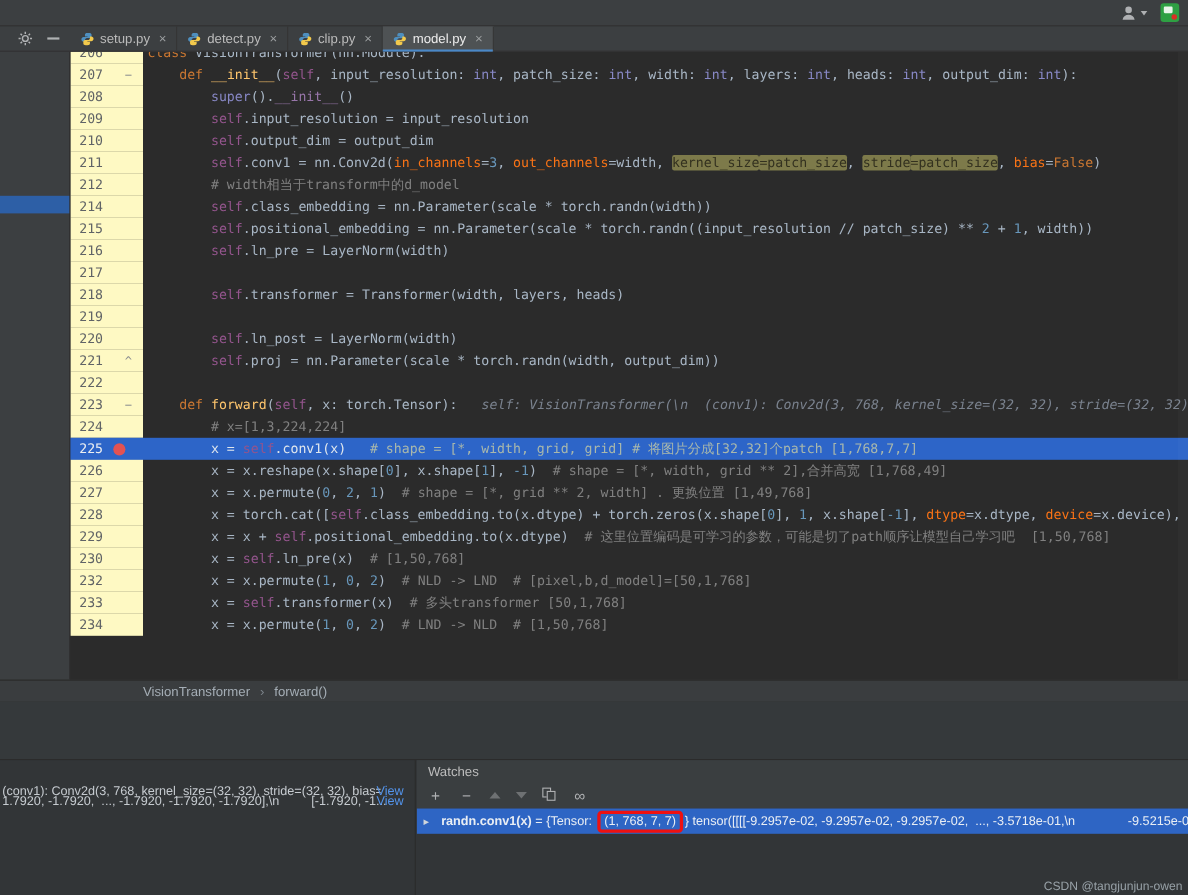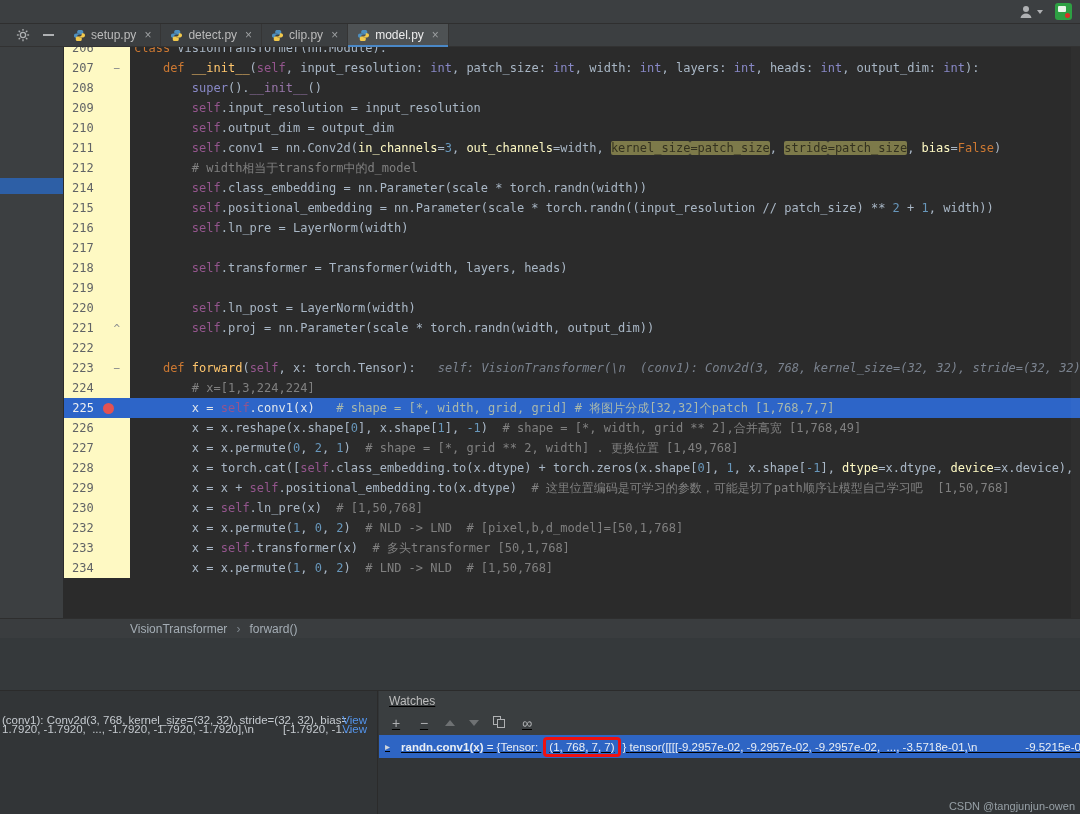--- a/index.html
+++ b/index.html
@@ -38,32 +38,32 @@
   .editor::after { content:""; position:absolute; top:0; bottom:0; right:0; width:9px; background:rgba(255,255,255,0.025); }
   .code-lines { position:absolute; top:-9px; left:0; right:0; font-family:"DejaVu Sans Mono", monospace; font-size:12px; line-height:20px; }
   .crow { display:flex; height:20px; white-space:pre; }
   .gut { flex:0 0 66px; display:flex; align-items:center; background:#fef9c3; color:#606366; }
   .ln { padding-left:8px; width:30px; }
   .slot { width:32px; display:flex; align-items:center; justify-content:flex-end; padding-right:6px; }
   .bp { width:11px; height:11px; border-radius:50%; background:#E35252; margin-right:6px; }
   .fold { color:#8A8D8F; font-size:11px; line-height:11px; }
   .codeseg { flex:1; padding-left:4px; white-space:pre; color:#A9B7C6; }
   .crow.current { background:#2D65C8; }
-  .crow.current .gut { background:#2D65C8; color:#EDEFF1;text-align:right; }
+  .crow.current .gut { background:#2D65C8; color:#EDEFF1; }
   .crow.current .s-t { color:#DFE6ED; }
   .crow.current .s-c { color:#A9B8AC; }
 
   .s-k { color:#CC7832; }
   .s-s { color:#94558D; }
   .s-f { color:#FFC66D; }
   .s-m { color:#9876AA; }
   .s-n { color:#6897BB; }
   .s-c { color:#808080; }
   .s-t { color:#A9B7C6; }
-  .s-a { color:#fef9c3; }
+  .s-a { color:#f97316; }
   .s-b { color:#8888C6; }
   .hint { color:#7A828E; font-style:italic; margin-left:22px; }
   .s-occ { background:#7D7A4A; border-radius:2px; color:#33311F; }
 
   
   .breadcrumbs { position:absolute; top:618px; left:0; right:0; height:20px; background:#3A3D3F; border-top:1px solid #2E2E2E;
     display:flex; align-items:center; gap:9px; padding-left:130px; font-size:12px; color:#A4ADB5; }
   .bc-sep { color:#7D858C; }
 
   
@@ -73,21 +73,21 @@
     font-size:11.5px; color:#C6CBD0; }
   .var-row { position:absolute; left:2px; right:4px; height:16px; white-space:pre; }
   .var-row-0 { top:23px; }
   .var-row-1 { top:32px; }
   .var-text { display:inline-block; overflow:hidden; white-space:pre; vertical-align:top; }
   .var-row-0 .var-text { width:344px; }
   .var-row-1 .var-text { width:276px; }
   .var-mid { position:absolute; left:281px; }
   .var-view { position:absolute; right:6px; color:#5394EC; }
 
-  .watches { position:absolute; left:379px; right:0; top:0; bottom:0;text-decoration:underline; }
+  .watches { position:absolute; left:379px; right:0; top:0; bottom:0; }
   .w-top { background:#3A3E40; }
   .w-header { height:19px; display:flex; align-items:center; padding-left:10px; font-size:12px; color:#BDBDBD; }
   .w-toolbar { height:25px; display:flex; align-items:center; gap:14px; padding-left:10px; color:#AFB1B3; }
   .ticon { width:14px; text-align:center; font-size:14px; line-height:14px; }
   .tri-up { width:0; height:0; border-left:5px solid transparent; border-right:5px solid transparent; border-bottom:6px solid #6E7173; }
   .tri-down { width:0; height:0; border-left:5px solid transparent; border-right:5px solid transparent; border-top:6px solid #6E7173; }
   .copyicon { position:relative; width:13px; height:13px; }
   .copyicon span { position:absolute; width:8px; height:9px; border:1px solid #AFB1B3; background:transparent; }
   .copyicon span:first-child { left:0; top:0; }
   .copyicon span:last-child { left:4px; top:3px; background:#3A3E40; }

